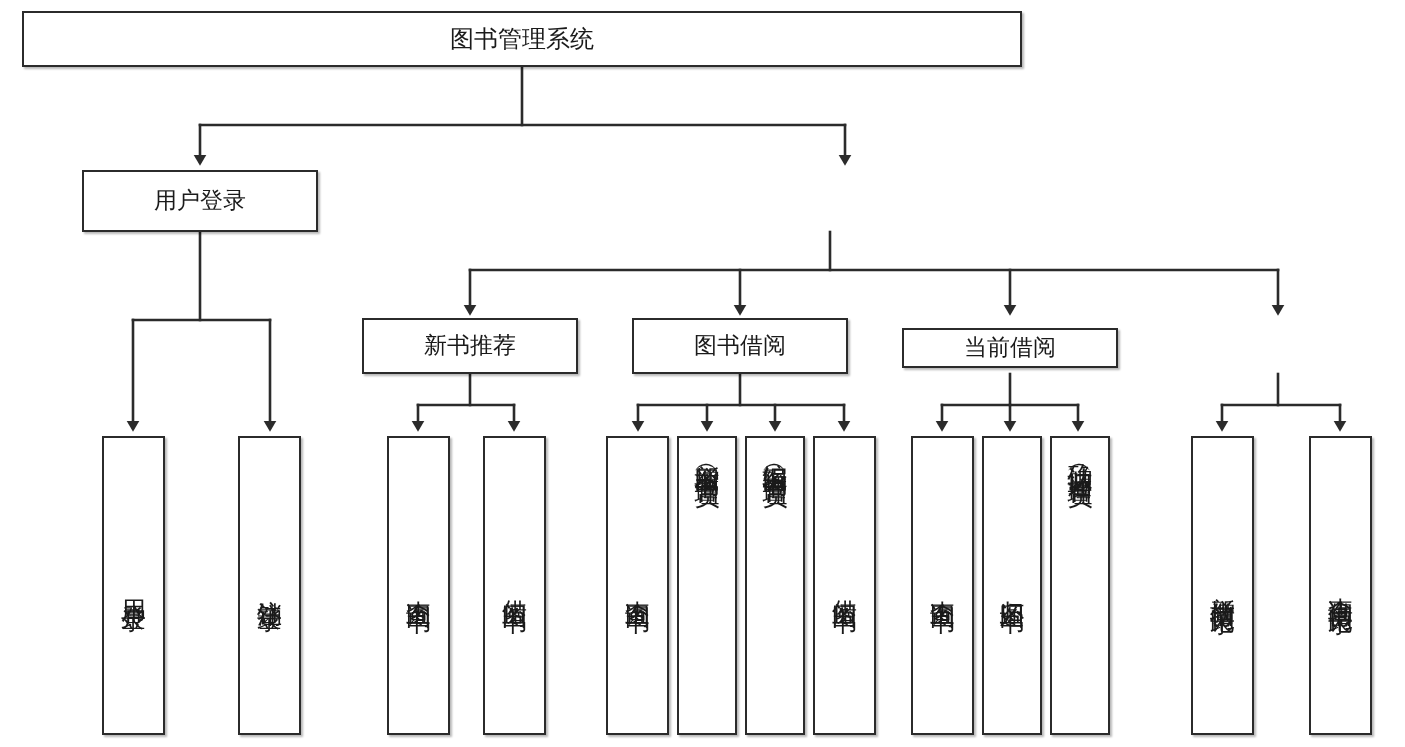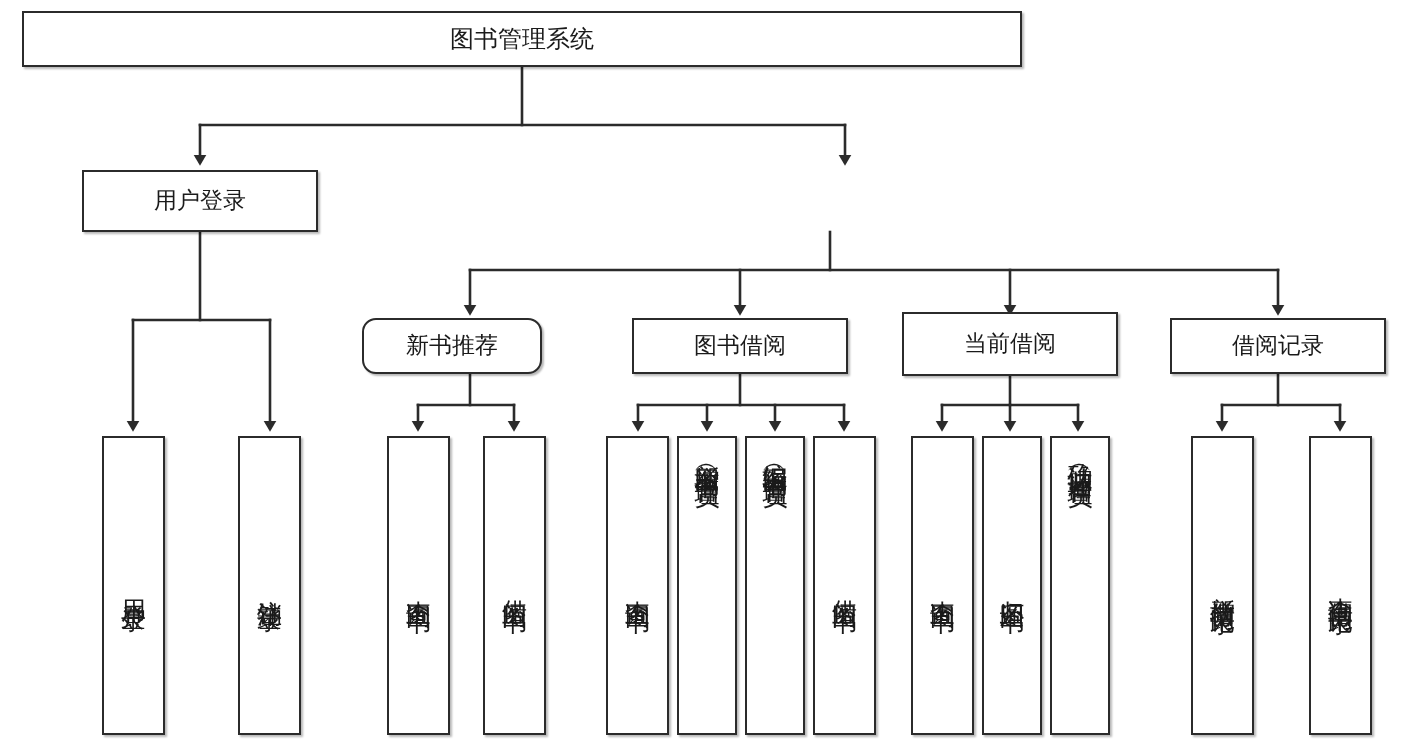--- a/index.html
+++ b/index.html
@@ -131,31 +131,28 @@
   </svg>
 
   <div class="node h root" style="left:22px; top:11px; width:1000px; height:56px;">
     <span class="label">图书管理系统</span>
   </div>
 
   <div class="node h" style="left:82px; top:170px; width:236px; height:62px;">
     <span class="label">用户登录</span>
   </div>
 
-  <div class="node h" style="left:362px; top:318px; width:180px; height:56px;border-radius:14px;">
+  <div class="node h" style="left:362px; top:318px; width:216px; height:56px;">
     <span class="label">新书推荐</span>
   </div>
   <div class="node h" style="left:632px; top:318px; width:216px; height:56px;">
     <span class="label">图书借阅</span>
   </div>
-  <div class="node h" style="left:902px; top:312px; width:216px; height:64px;">
+  <div class="node h" style="left:902px; top:328px; width:216px; height:40px;">
     <span class="label">当前借阅</span>
-  </div>
-  <div class="node h" style="left:1170px; top:318px; width:216px; height:56px;">
-    <span class="label">借阅记录</span>
   </div>
 
   <div class="node v" style="left:102px; top:436px; width:63px; height:299px;">
     <span class="label">用户登录</span>
   </div>
   <div class="node v" style="left:238px; top:436px; width:63px; height:299px;">
     <span class="label">注销登录</span>
   </div>
 
   <div class="node v" style="left:387px; top:436px; width:63px; height:299px;">

